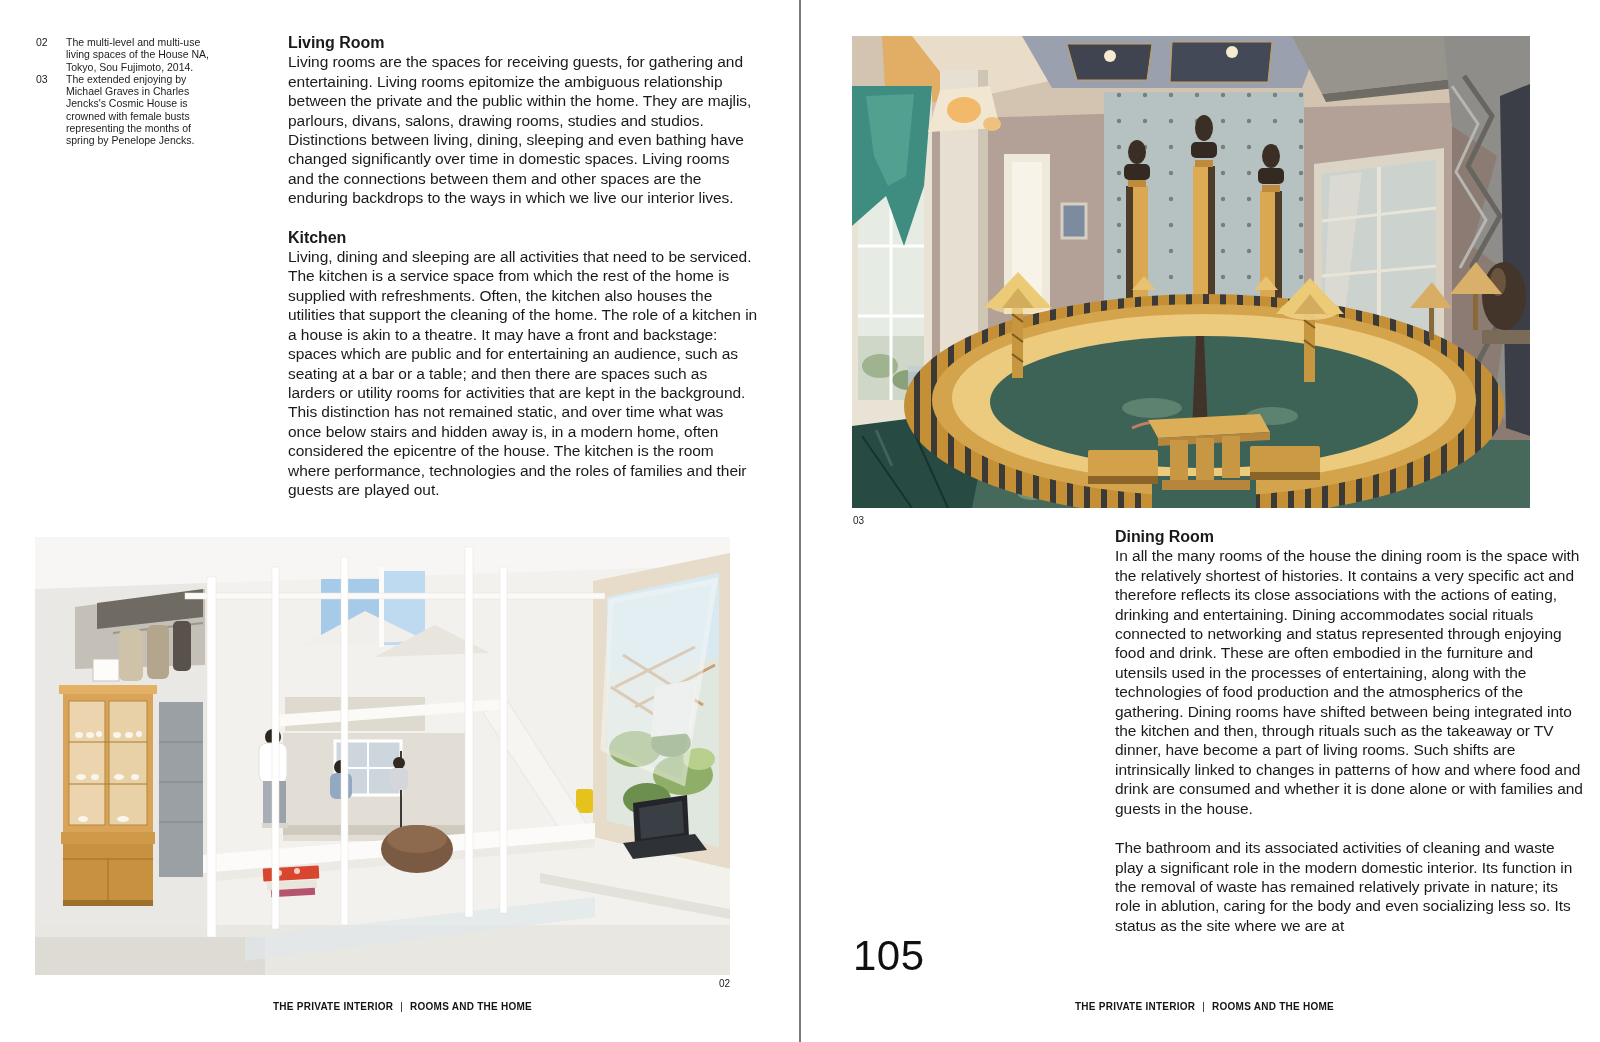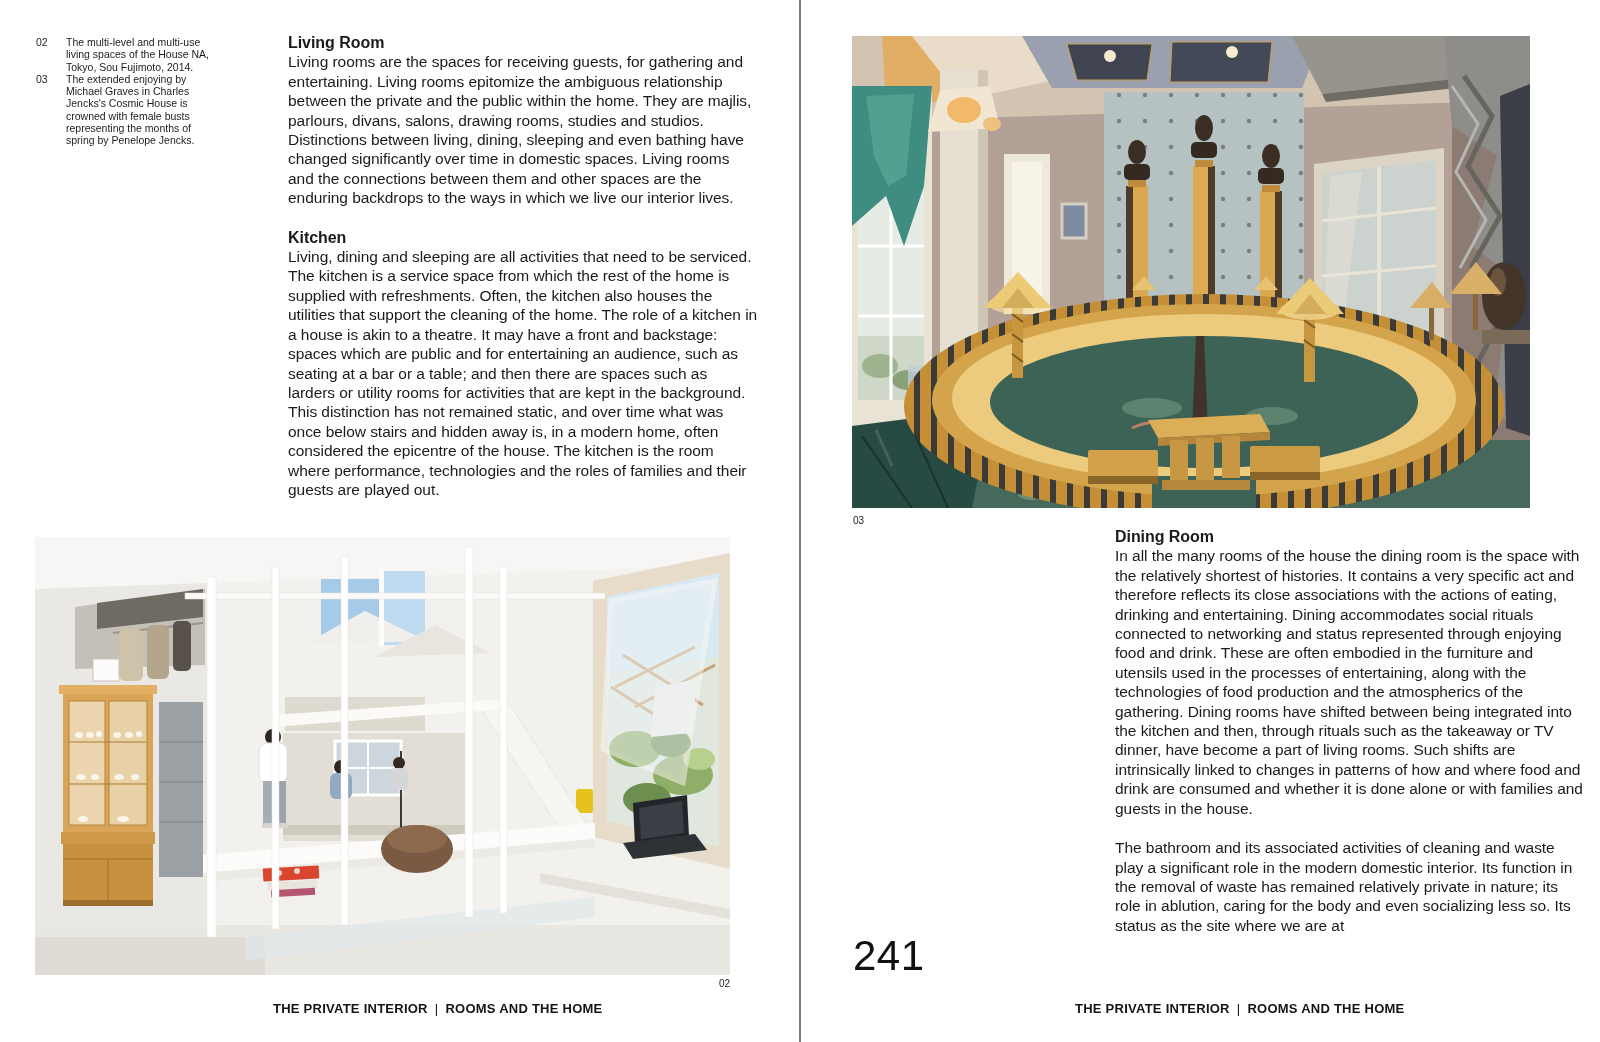--- a/index.html
+++ b/index.html
@@ -30,21 +30,21 @@
   .photo svg{display:block;width:100%;height:100%;}
   .photo-left{left:35px;top:537px;width:695px;height:438px;}
   .photo-right{left:852px;top:36px;width:678px;height:472px;}
 
   .caption{position:absolute;font-size:10px;line-height:12px;color:#222;}
   .cap-02{left:35px;top:978px;width:695px;text-align:right;}
   .cap-03{left:853px;top:515px;}
 
   .page-number{position:absolute;left:853px;top:934px;font-size:42px;line-height:44px;font-weight:500;letter-spacing:0.5px;color:#101010;}
 
-  .footer{position:absolute;top:1001px;font-size:13px;font-weight:700;letter-spacing:0.25px;color:#141414;white-space:nowrap;}
+  .footer{position:absolute;top:1001px;font-size:10px;font-weight:700;letter-spacing:0.25px;color:#141414;white-space:nowrap;}
   .footer-left{left:273px;}
   .footer-right{left:1075px;}
   .footer .sep{font-weight:400;margin:0 7px;}
 </style>
 </head>
 <body>
 
 <div class="spread">
 
   <section class="page page-left">
@@ -404,20 +404,20 @@
     <div class="text-col col-right">
       <div class="section">
         <h3>Dining Room</h3>
         <p>In all the many rooms of the house the dining room is the space with the relatively shortest of histories. It contains a very specific act and therefore reflects its close associations with the actions of eating, drinking and entertaining. Dining accommodates social rituals connected to networking and status represented through enjoying food and drink. These are often embodied in the furniture and utensils used in the processes of entertaining, along with the technologies of food production and the atmospherics of the gathering. Dining rooms have shifted between being integrated into the kitchen and then, through rituals such as the takeaway or TV dinner, have become a part of living rooms. Such shifts are intrinsically linked to changes in patterns of how and where food and drink are consumed and whether it is done alone or with families and guests in the house.</p>
       </div>
       <div class="section">
         <p>The bathroom and its associated activities of cleaning and waste play a significant role in the modern domestic interior. Its function in the removal of waste has remained relatively private in nature; its role in ablution, caring for the body and even socializing less so. Its status as the site where we are at</p>
       </div>
     </div>
 
-    <div class="page-number">241</div>
+    <div class="page-number">105</div>
 
     <footer class="footer footer-right">
       <span>THE PRIVATE INTERIOR</span><span class="sep">|</span><span>ROOMS AND THE HOME</span>
     </footer>
   </section>
 
 </div>
 
 </body></html>

